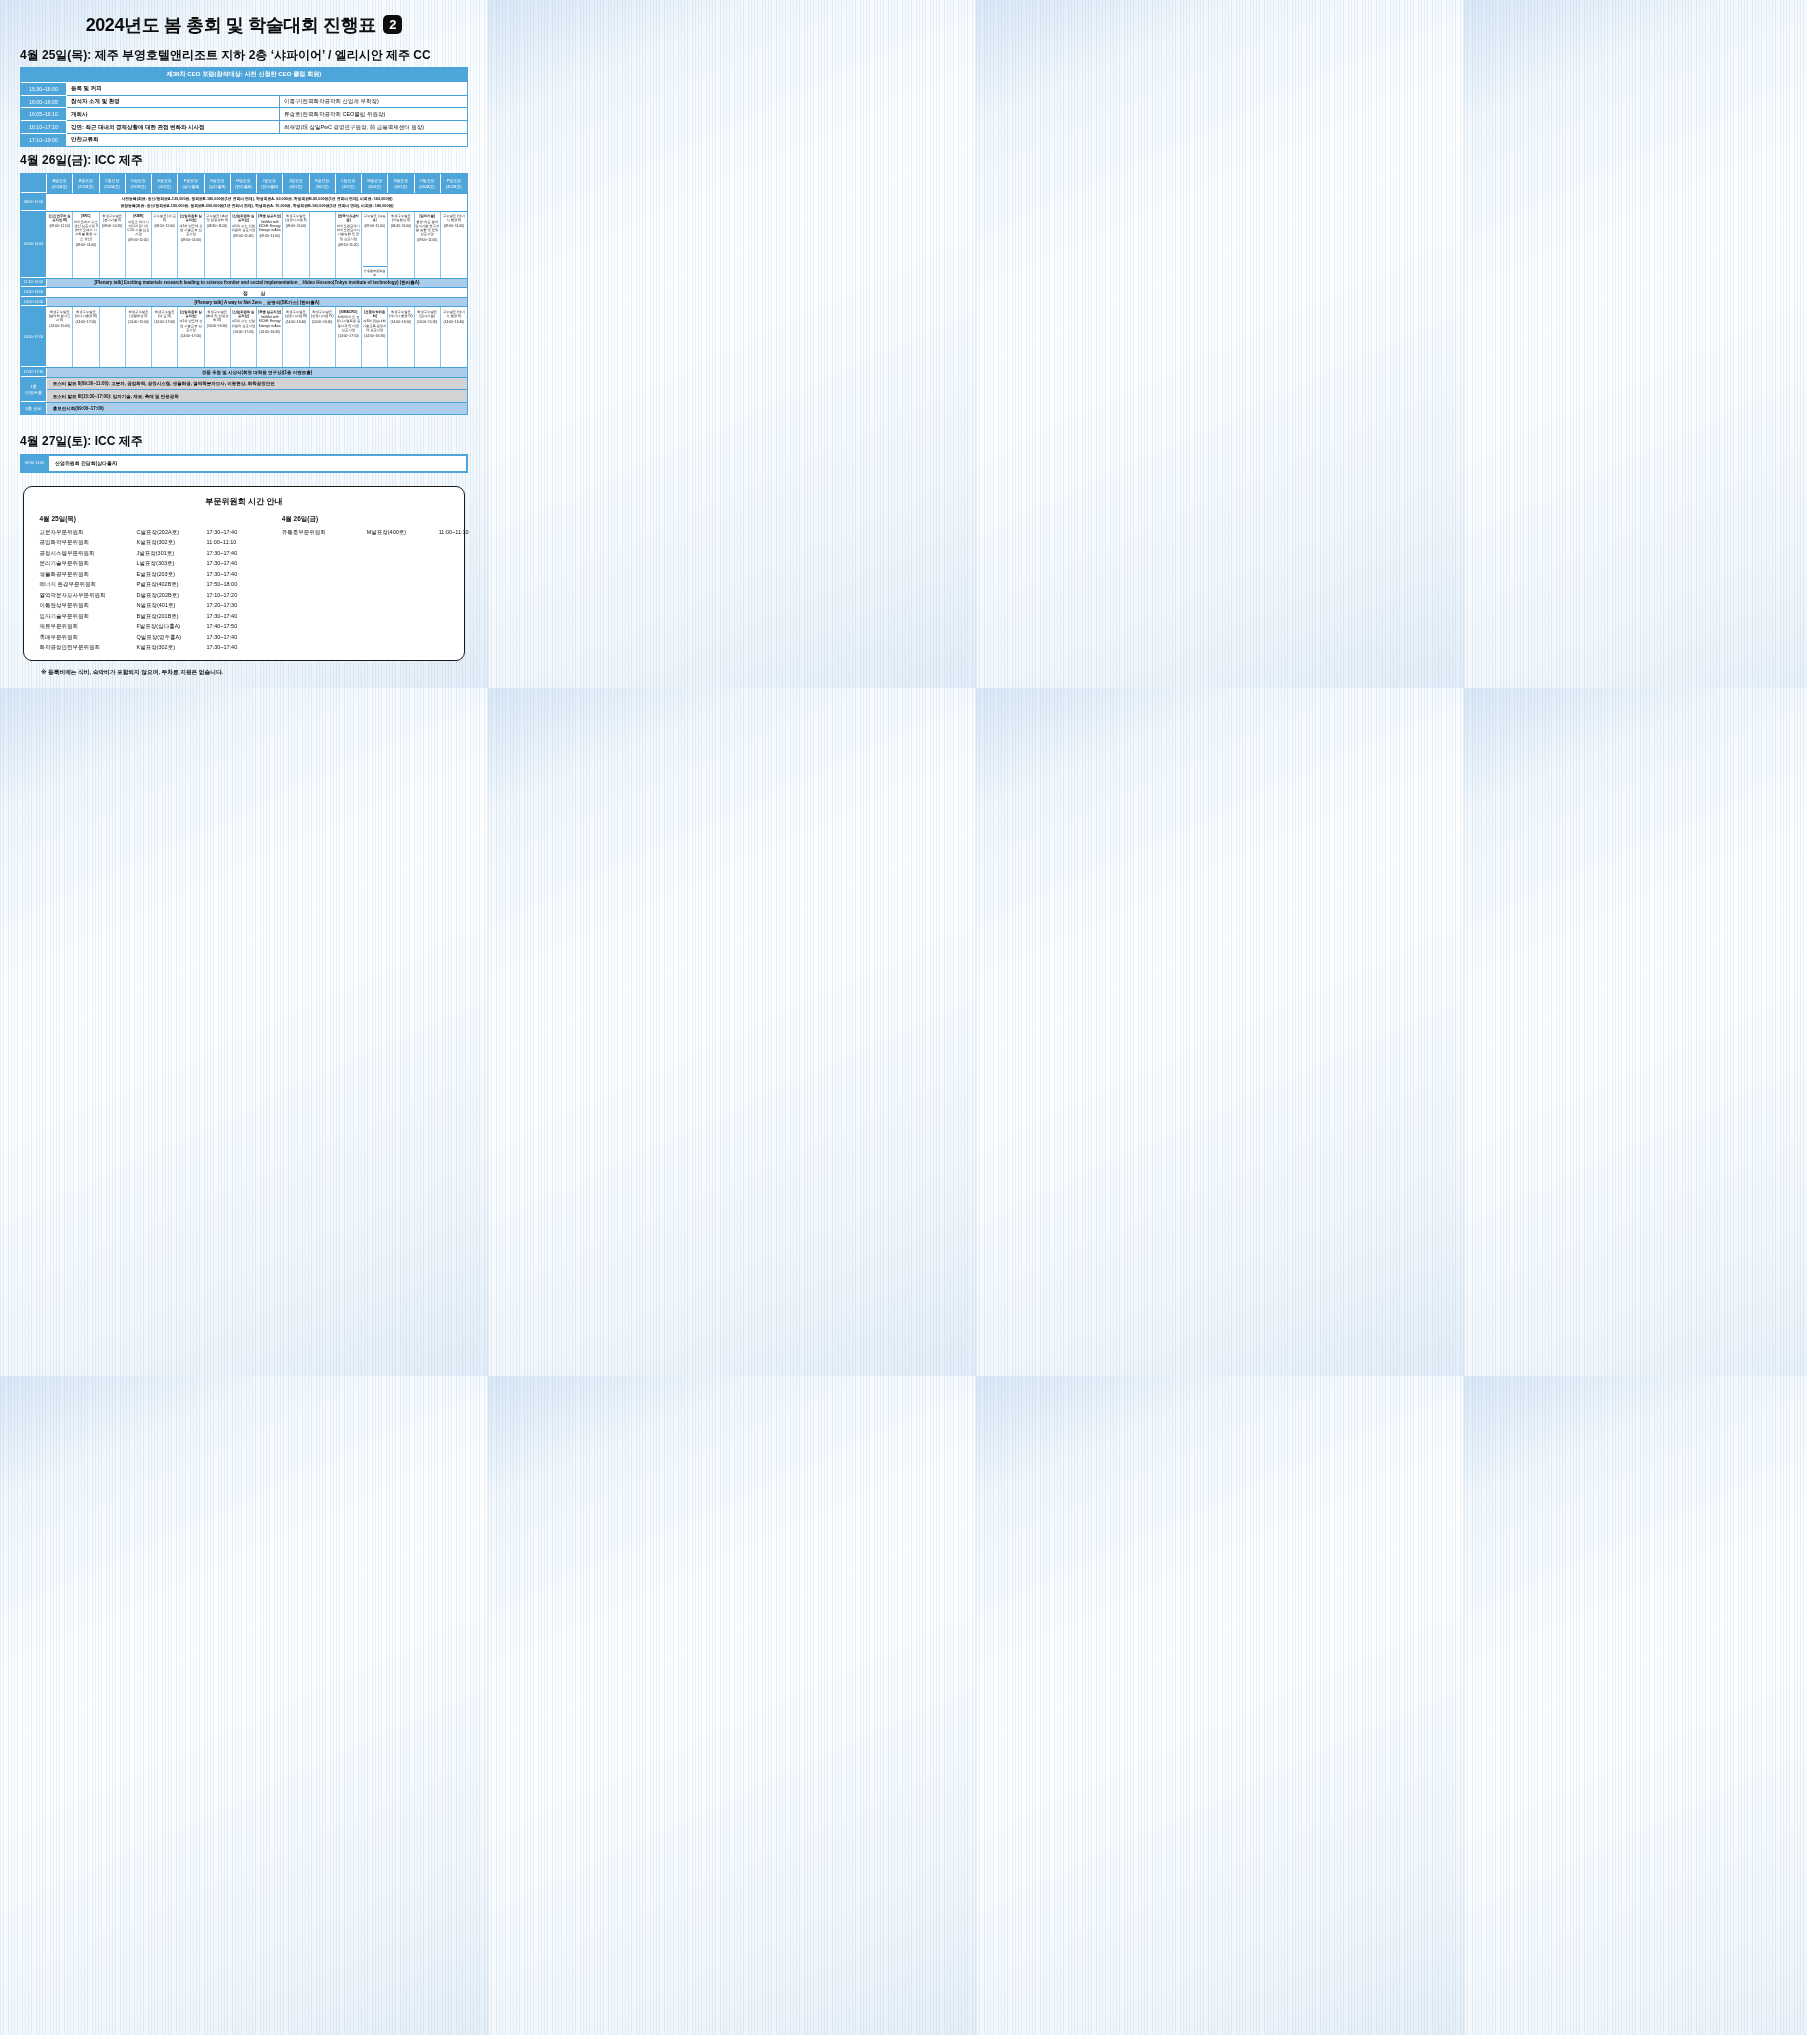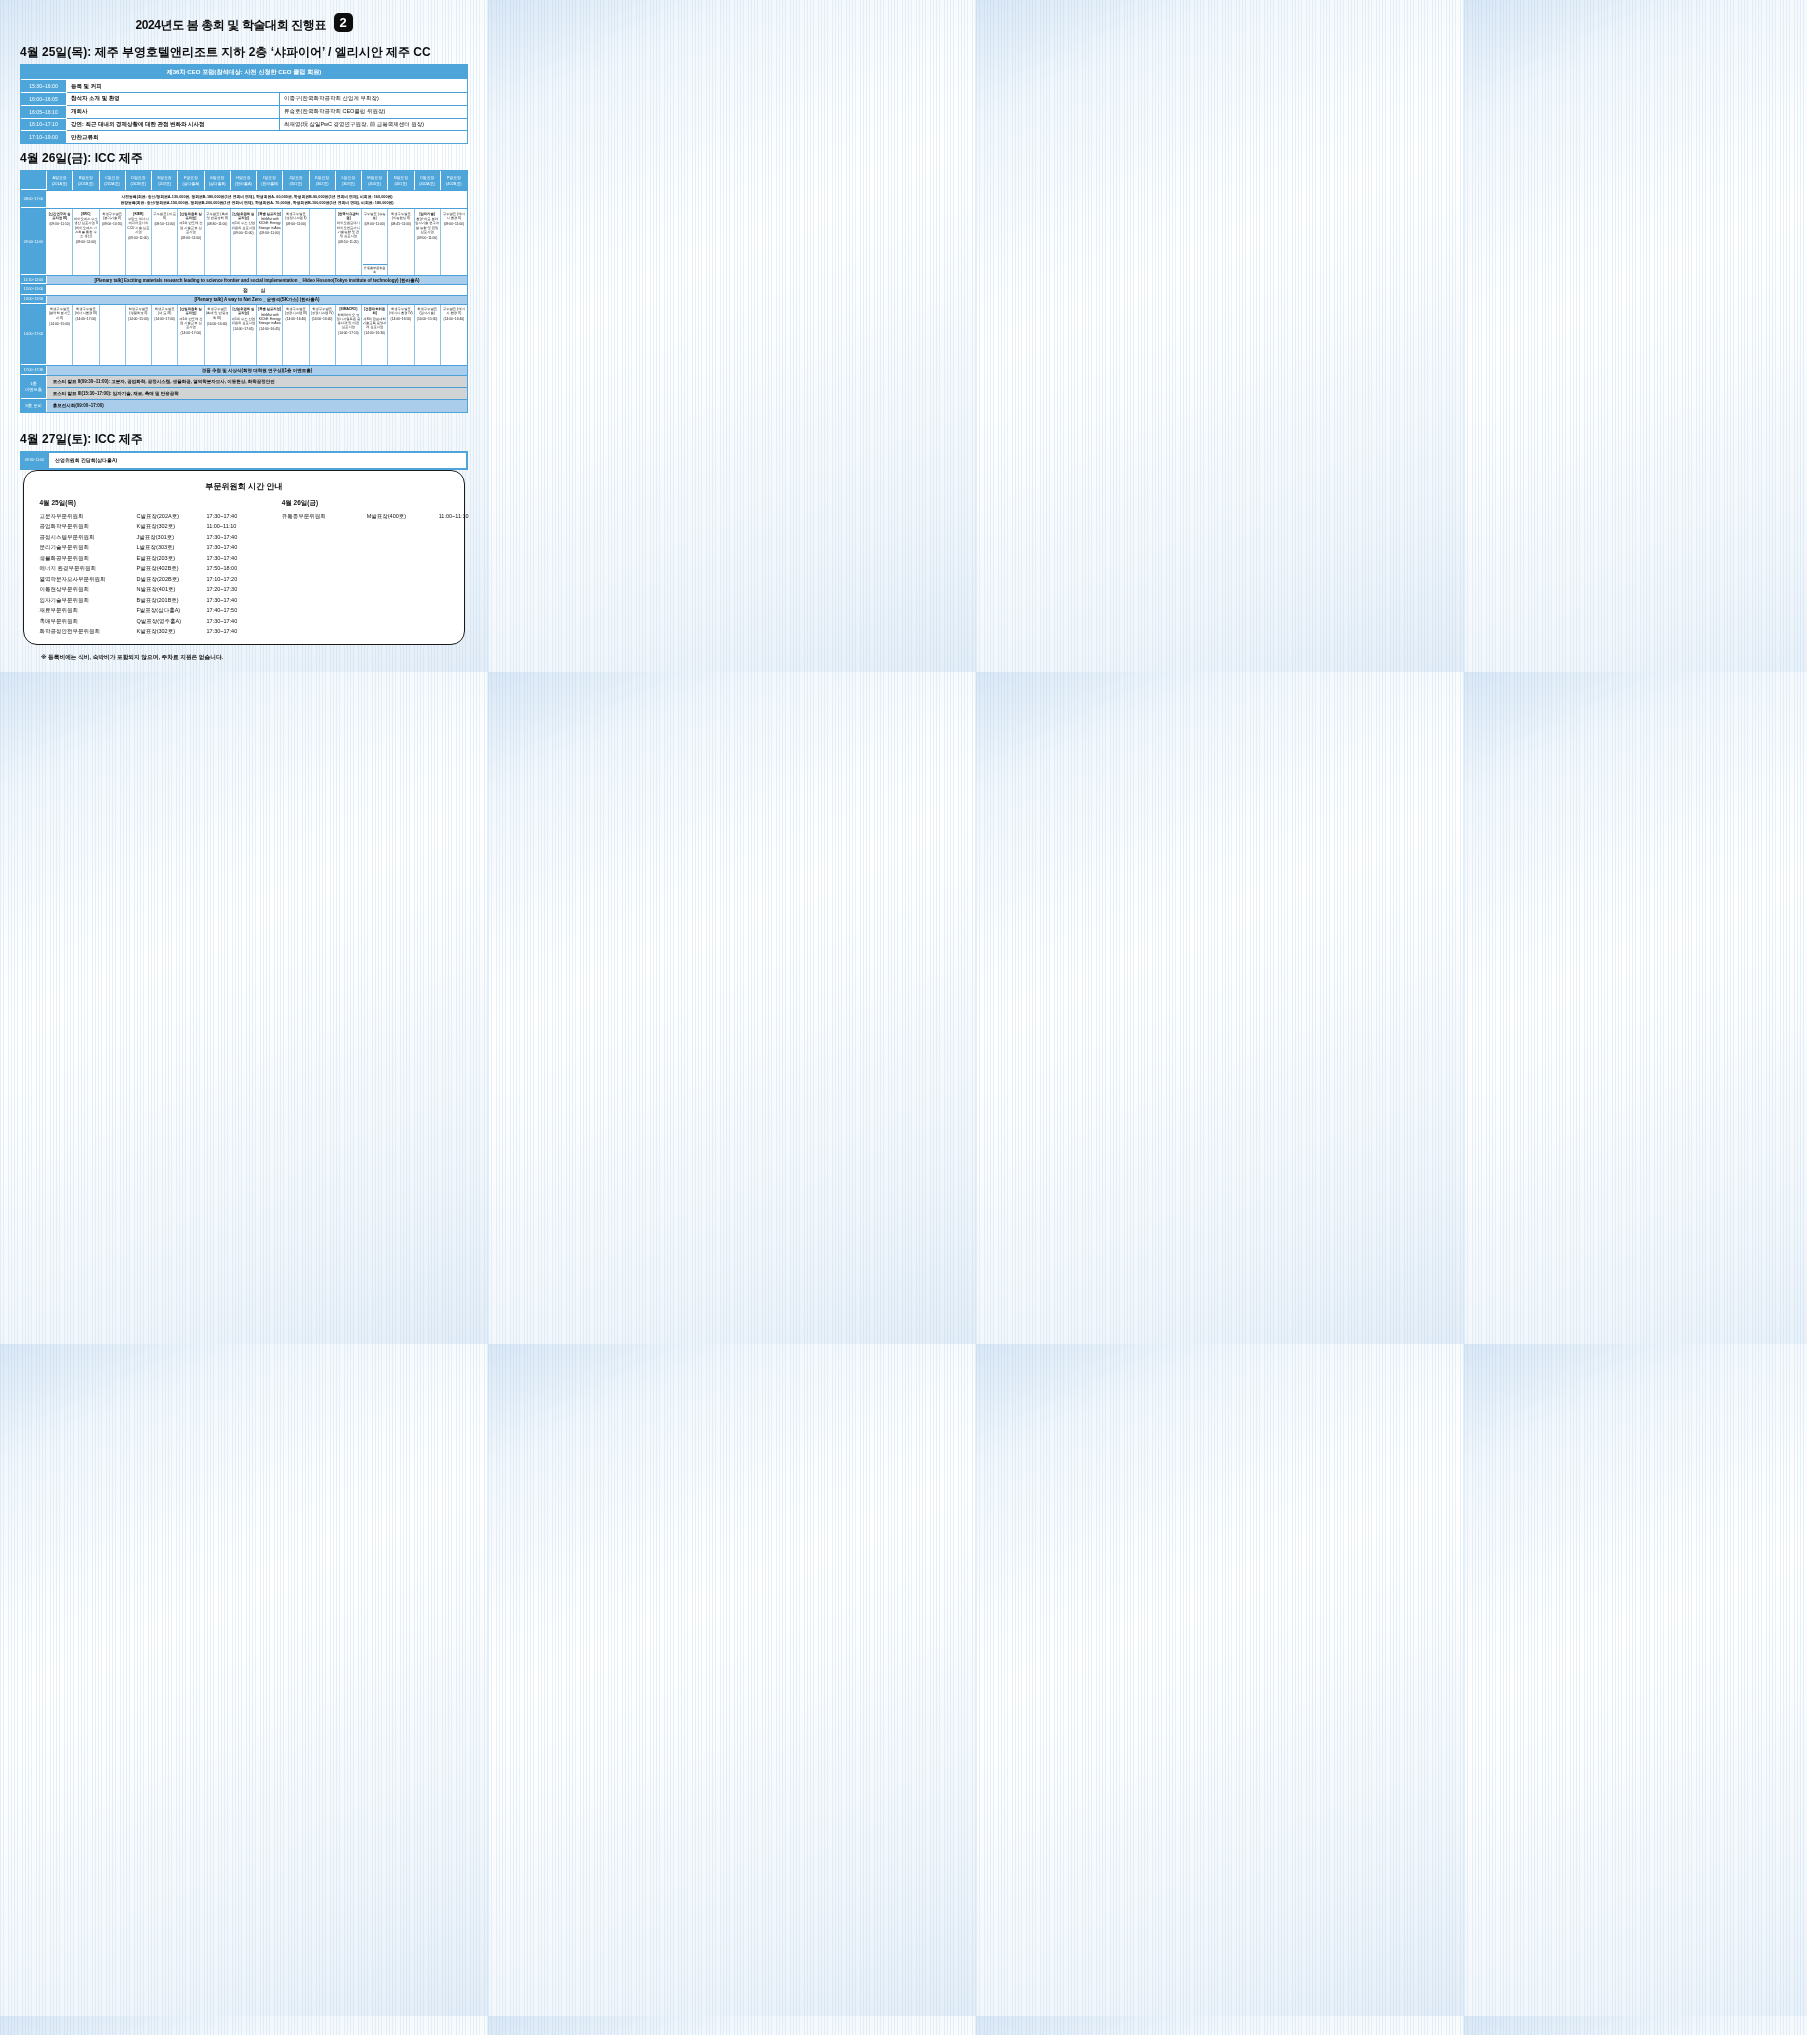--- a/index.html
+++ b/index.html
@@ -9,21 +9,21 @@
     color:#111;
     background:
       repeating-linear-gradient(90deg, rgba(173,204,233,.28) 0 0.8px, rgba(255,255,255,0) 0.8px 2.8px),
       linear-gradient(155deg,#d9e7f5 0%,#f3f8fc 14%,#ffffff 40%,#f2f7fb 78%,#e3edf7 100%);
     padding:5.7px 0 10.6px 0;
   }
   .page{ width:488px; }
 
   
   .title-wrap{ text-align:center; margin:7.3px 0 9.8px 0; }
-  .title{ display:inline-block; font-size:12px; font-weight:800; letter-spacing:-0.4px; color:#0d0d0d; }
+  .title{ display:inline-block; font-size:18px; font-weight:800; letter-spacing:-0.4px; color:#0d0d0d; }
   .badge{ display:inline-block; vertical-align:2.4px; margin-left:5.7px; width:19px; height:19px;
           background:#0d0d0d; color:#fff; border-radius:4.9px; font-size:13px; font-weight:800;
           line-height:19px; text-align:center; }
 
   .section-heading{ font-size:12px; font-weight:800; margin:5.7px 0 3.3px 20px; color:#0d0d0d; }
 
   :root{ --blue:#4ea5d9; --blue-line:#4aa0d8; --light:#a9cdea; --gray:#d2d3d5; }
 
   
   .ceo{ margin:0 20px; border:1.2px solid var(--blue); background:#fff; }
@@ -80,22 +80,22 @@
   .prize{ min-height:9px; }
 
   
   .day3{ margin:0 20px; border:2.4px solid var(--blue); background:var(--blue); display:grid;
          grid-template-columns:25px 1fr; }
   .day3 .time{ background:var(--blue); color:#fff; font-size:3.5px; display:flex; align-items:center;
                justify-content:center; }
   .day3 .content{ background:#fff; font-size:4.9px; font-weight:700; padding:4.5px 0 4.5px 6.5px; margin-left:1.6px;}
 
   
-  .com-box{ width:442px; margin:0 auto 0 auto; background:#fff; border:1.2px solid #1b1b1b;
-            border-radius:14px; padding:9.8px 15.5px 9px 15.5px; }
+  .com-box{ width:442px; margin:13px auto 0 auto; background:#fff; border:1.2px solid #1b1b1b;
+            border-radius:9px; padding:9.8px 15.5px 9px 15.5px; }
   .com-title{ text-align:center; font-size:8.1px; font-weight:800; margin-bottom:7.3px; }
   .com-grid{ display:grid; grid-template-columns:230px 1fr; column-gap:12.2px; }
   .com-date{ font-size:6.5px; font-weight:800; margin-bottom:4.9px; }
   .com-row{ display:grid; grid-template-columns:97px 70px 1fr; font-size:5.5px; margin-bottom:3.5px; }
   .com-row:last-child{ margin-bottom:0; }
   .com-right .com-row{ grid-template-columns:85px 72px 1fr; }
 
   .footnote{ font-size:5.7px; font-weight:700; margin:8.1px 0 0 41px; }
 </style>
 </head>

